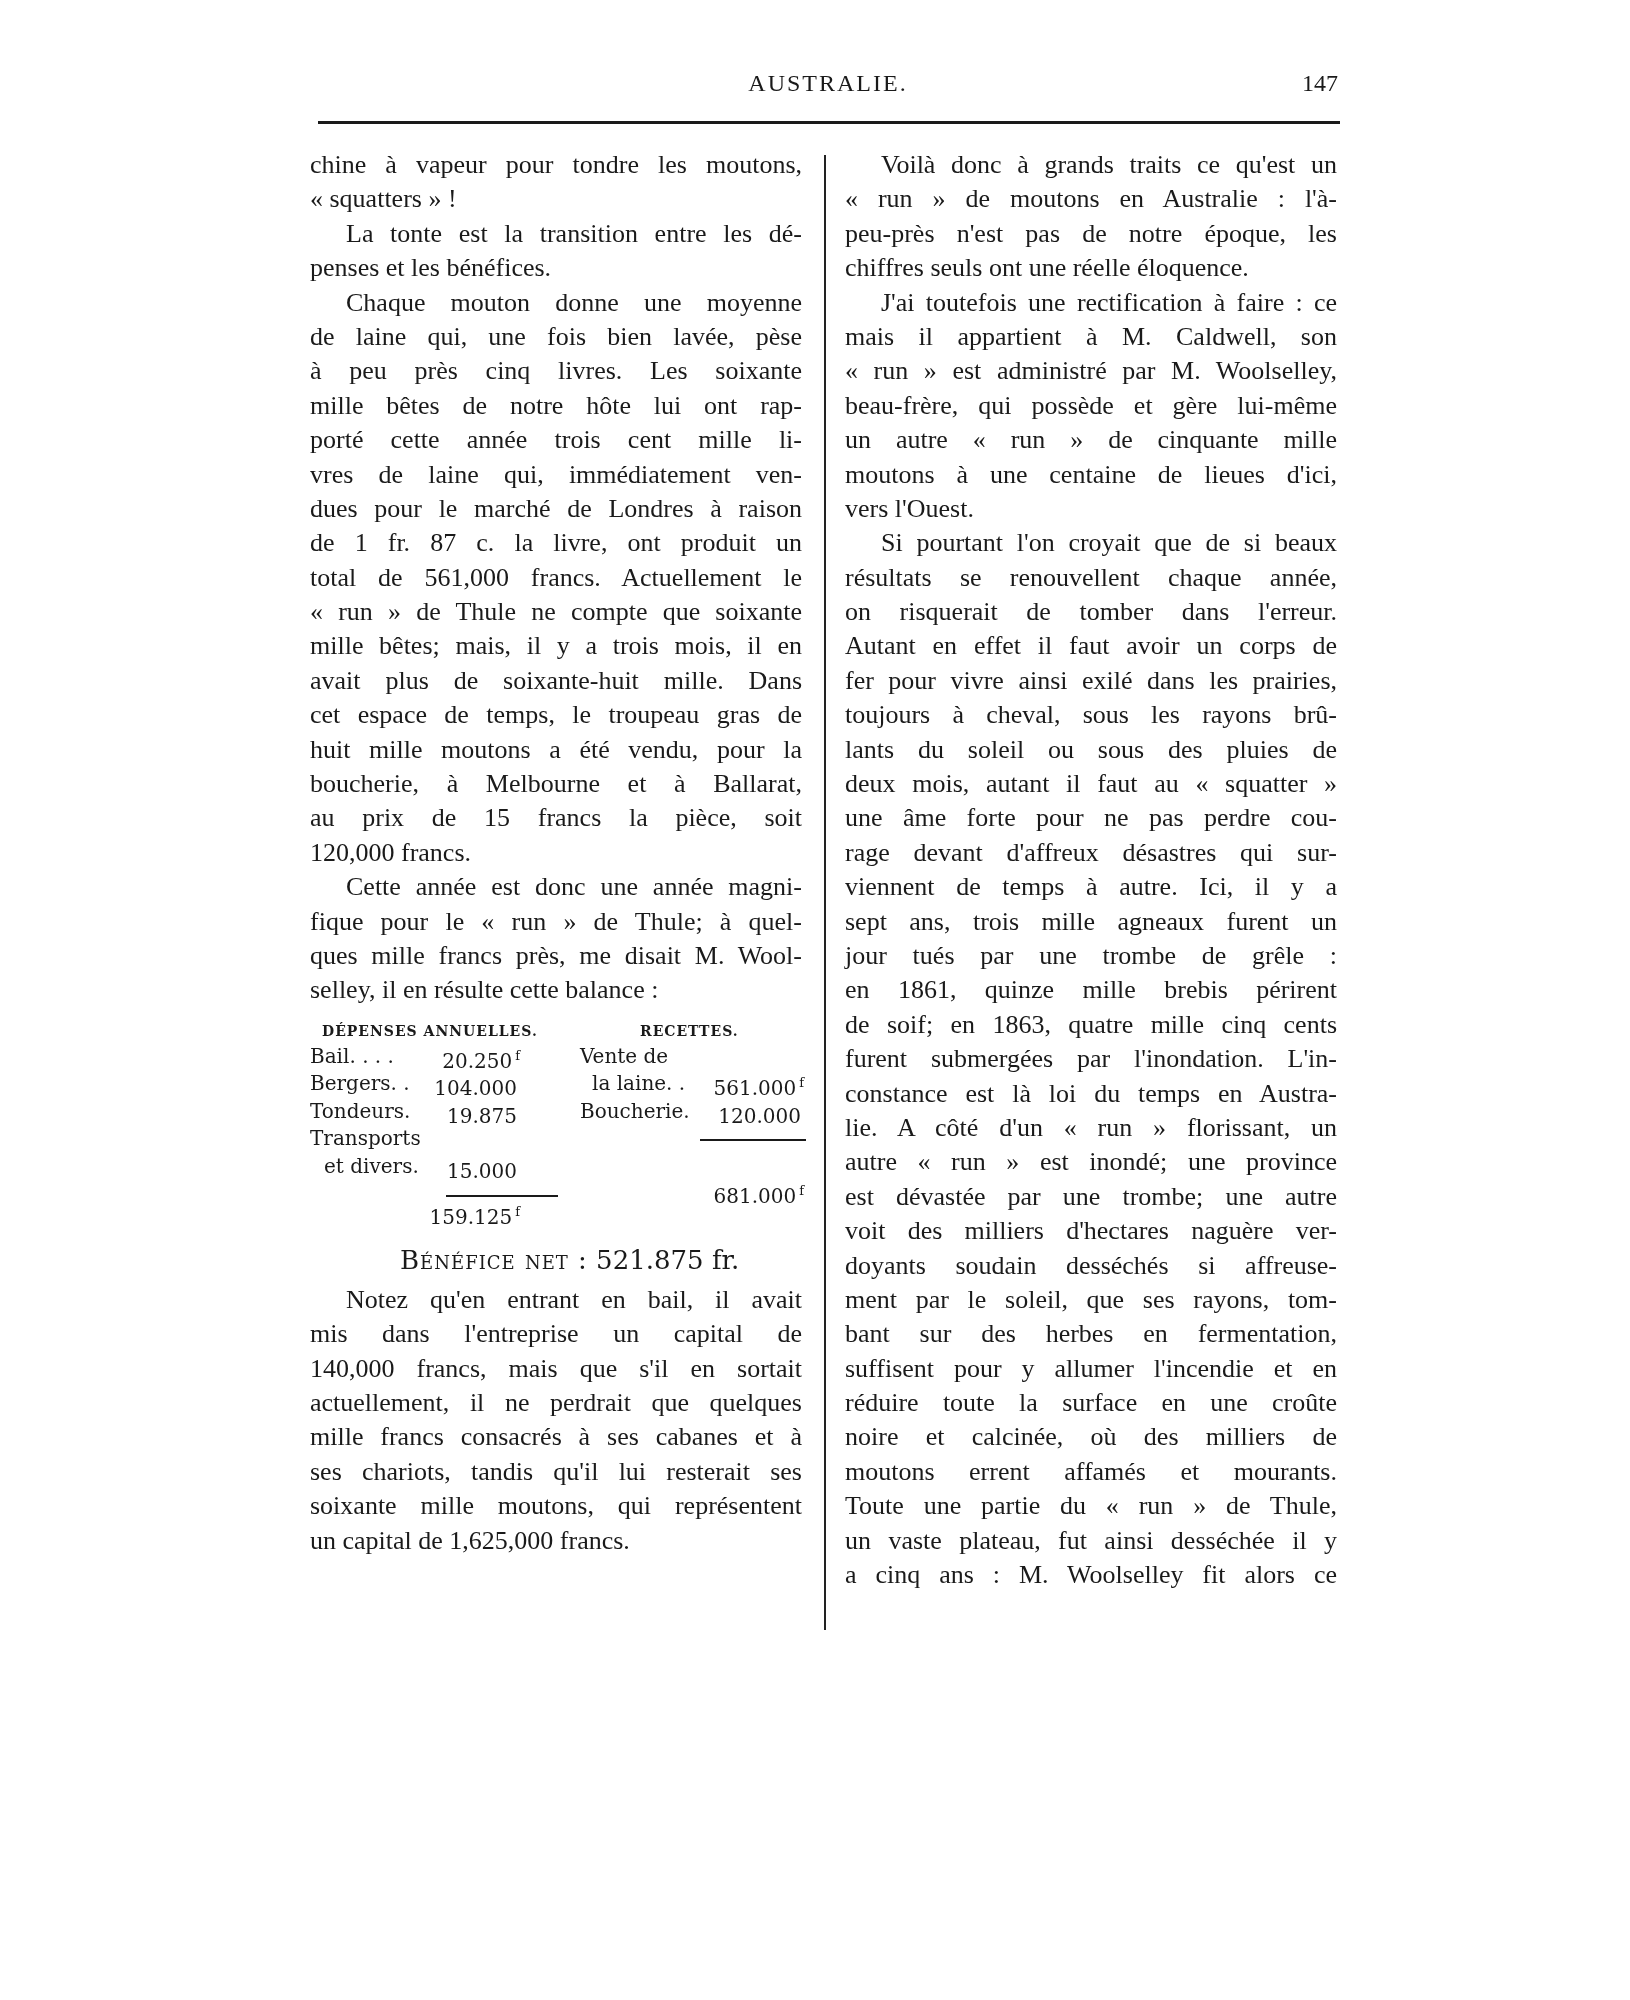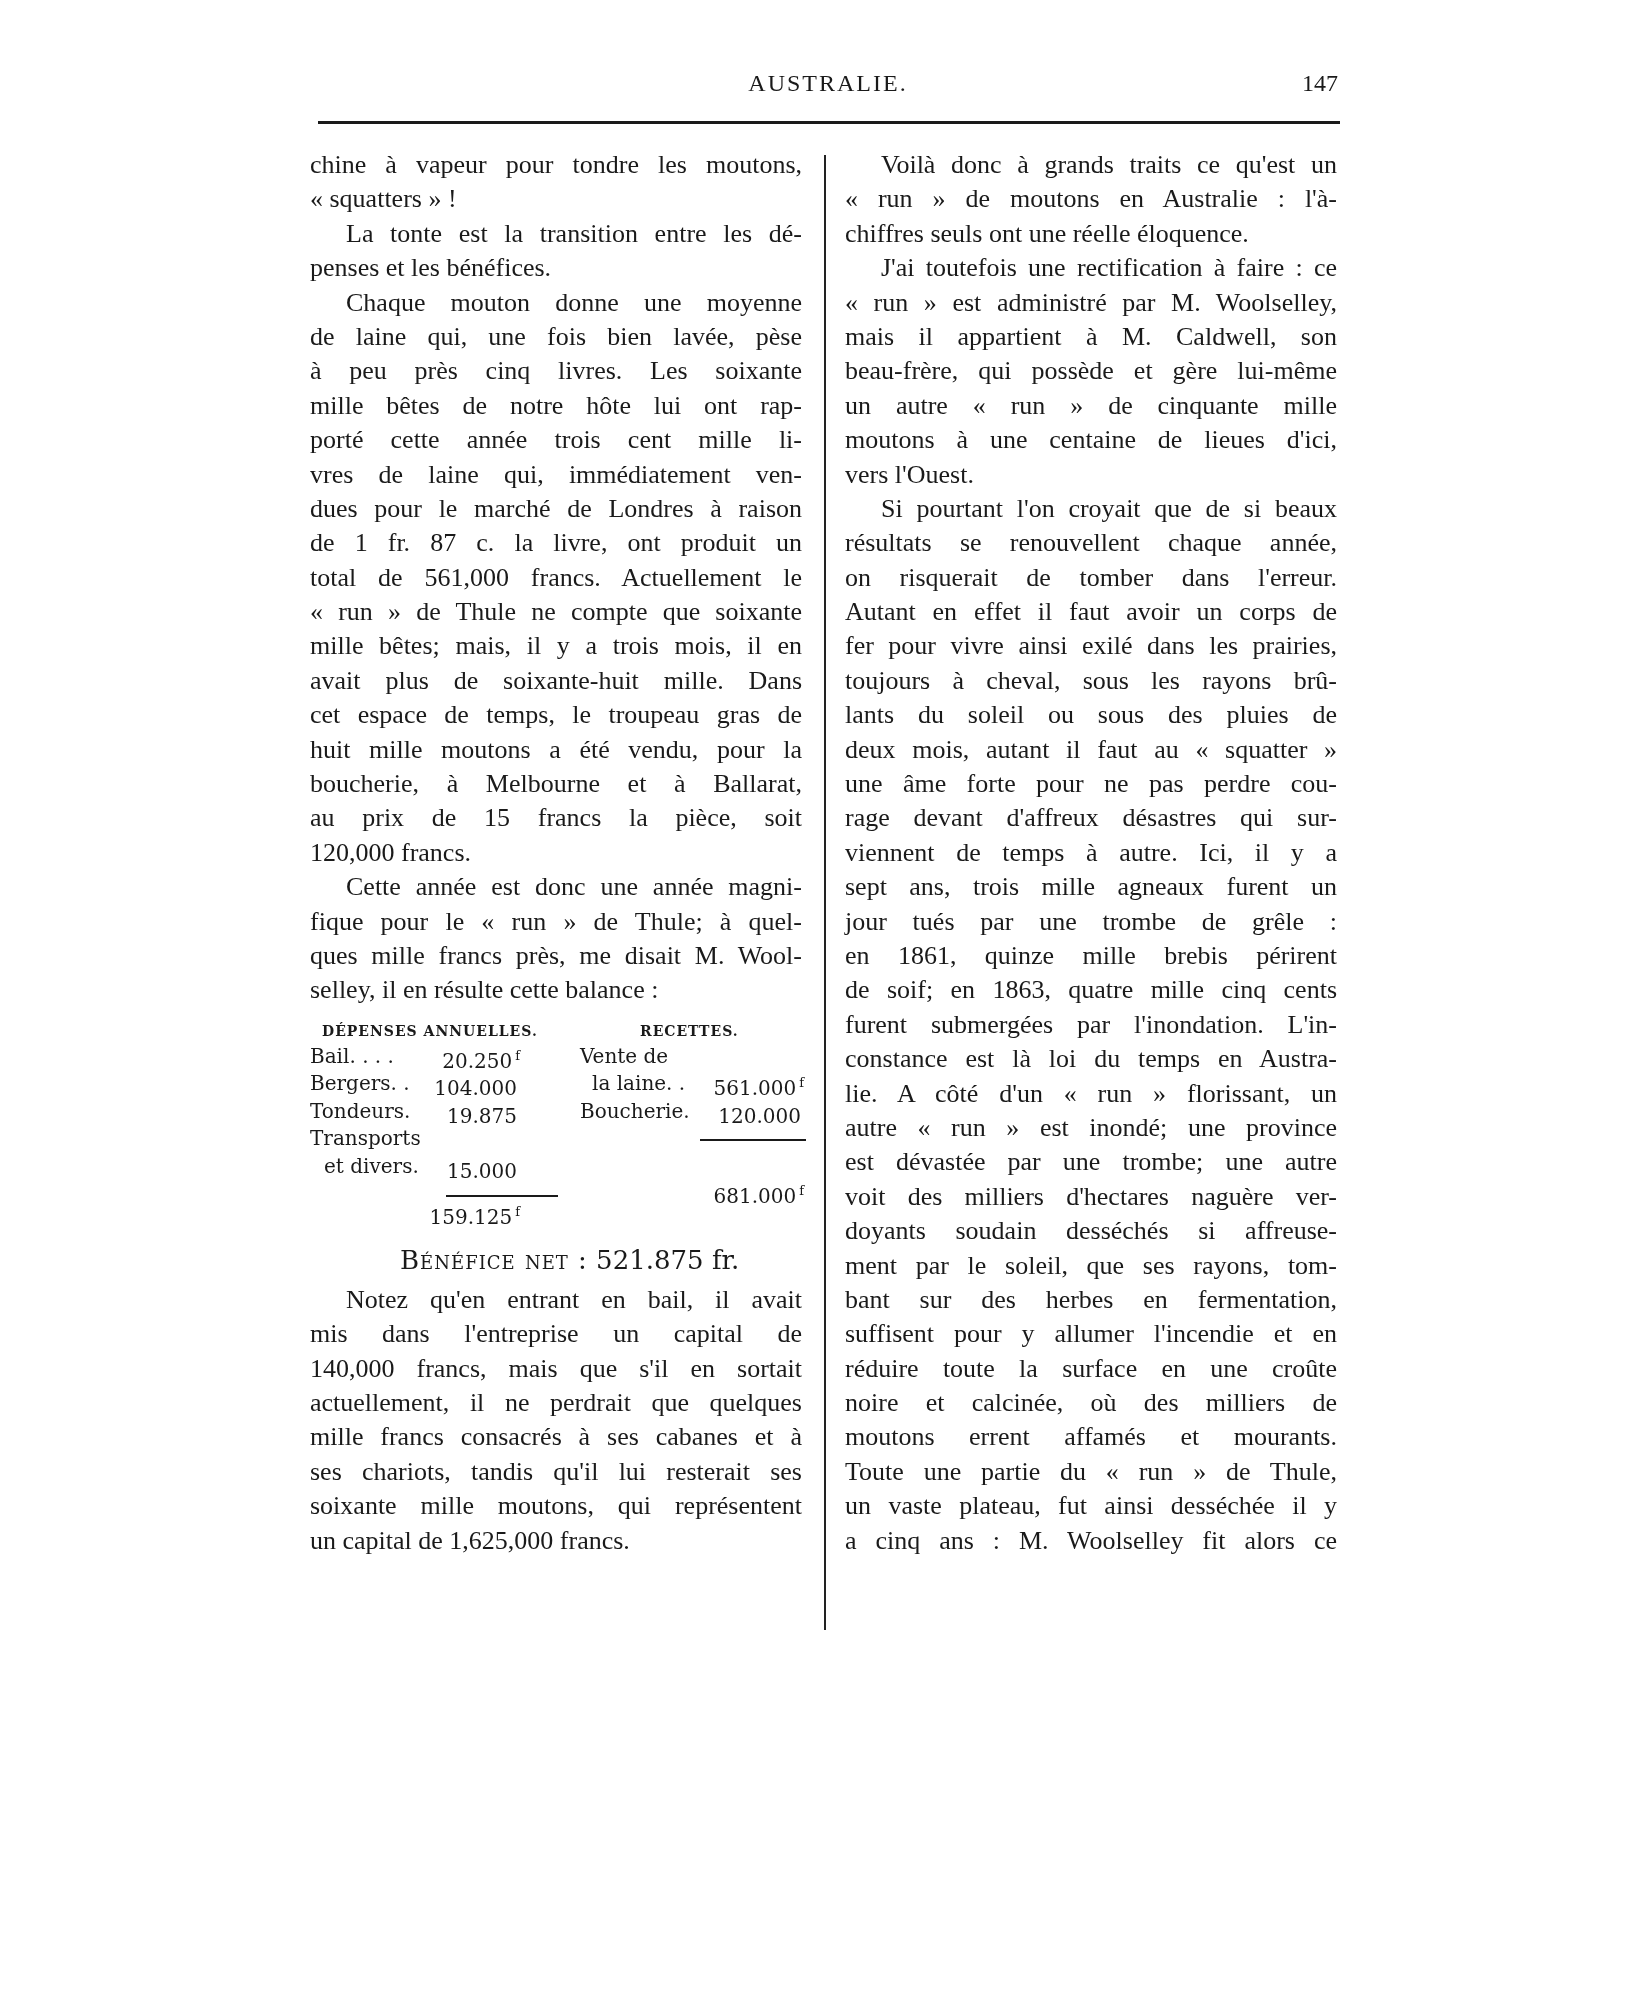--- a/index.html
+++ b/index.html
@@ -118,26 +118,27 @@
       <span class="line">ses chariots, tandis qu'il lui resterait ses</span>
       <span class="line">soixante mille moutons, qui représentent</span>
       <span class="line last">un capital de 1,625,000 francs.</span>
     </div>
 </div>
 
 <div class="column col-right">
   <div>
       <span class="line indent">Voilà donc à grands traits ce qu'est un</span>
       <span class="line">« run » de moutons en Australie : l'à-</span>
+      <span class="line">peu-près n'est pas de notre époque, les</span>
       <span class="line last">chiffres seuls ont une réelle éloquence.</span>
     </div>
   <div>
       <span class="line indent">J'ai toutefois une rectification à faire : ce</span>
+      <span class="line">mais il appartient à M. Caldwell, son</span>
       <span class="line">« run » est administré par M. Woolselley,</span>
-      <span class="line">mais il appartient à M. Caldwell, son</span>
       <span class="line">beau-frère, qui possède et gère lui-même</span>
       <span class="line">un autre « run » de cinquante mille</span>
       <span class="line">moutons à une centaine de lieues d'ici,</span>
       <span class="line last">vers l'Ouest.</span>
     </div>
   <div>
       <span class="line indent">Si pourtant l'on croyait que de si beaux</span>
       <span class="line">résultats se renouvellent chaque année,</span>
       <span class="line">on risquerait de tomber dans l'erreur.</span>
       <span class="line">Autant en effet il faut avoir un corps de</span>

